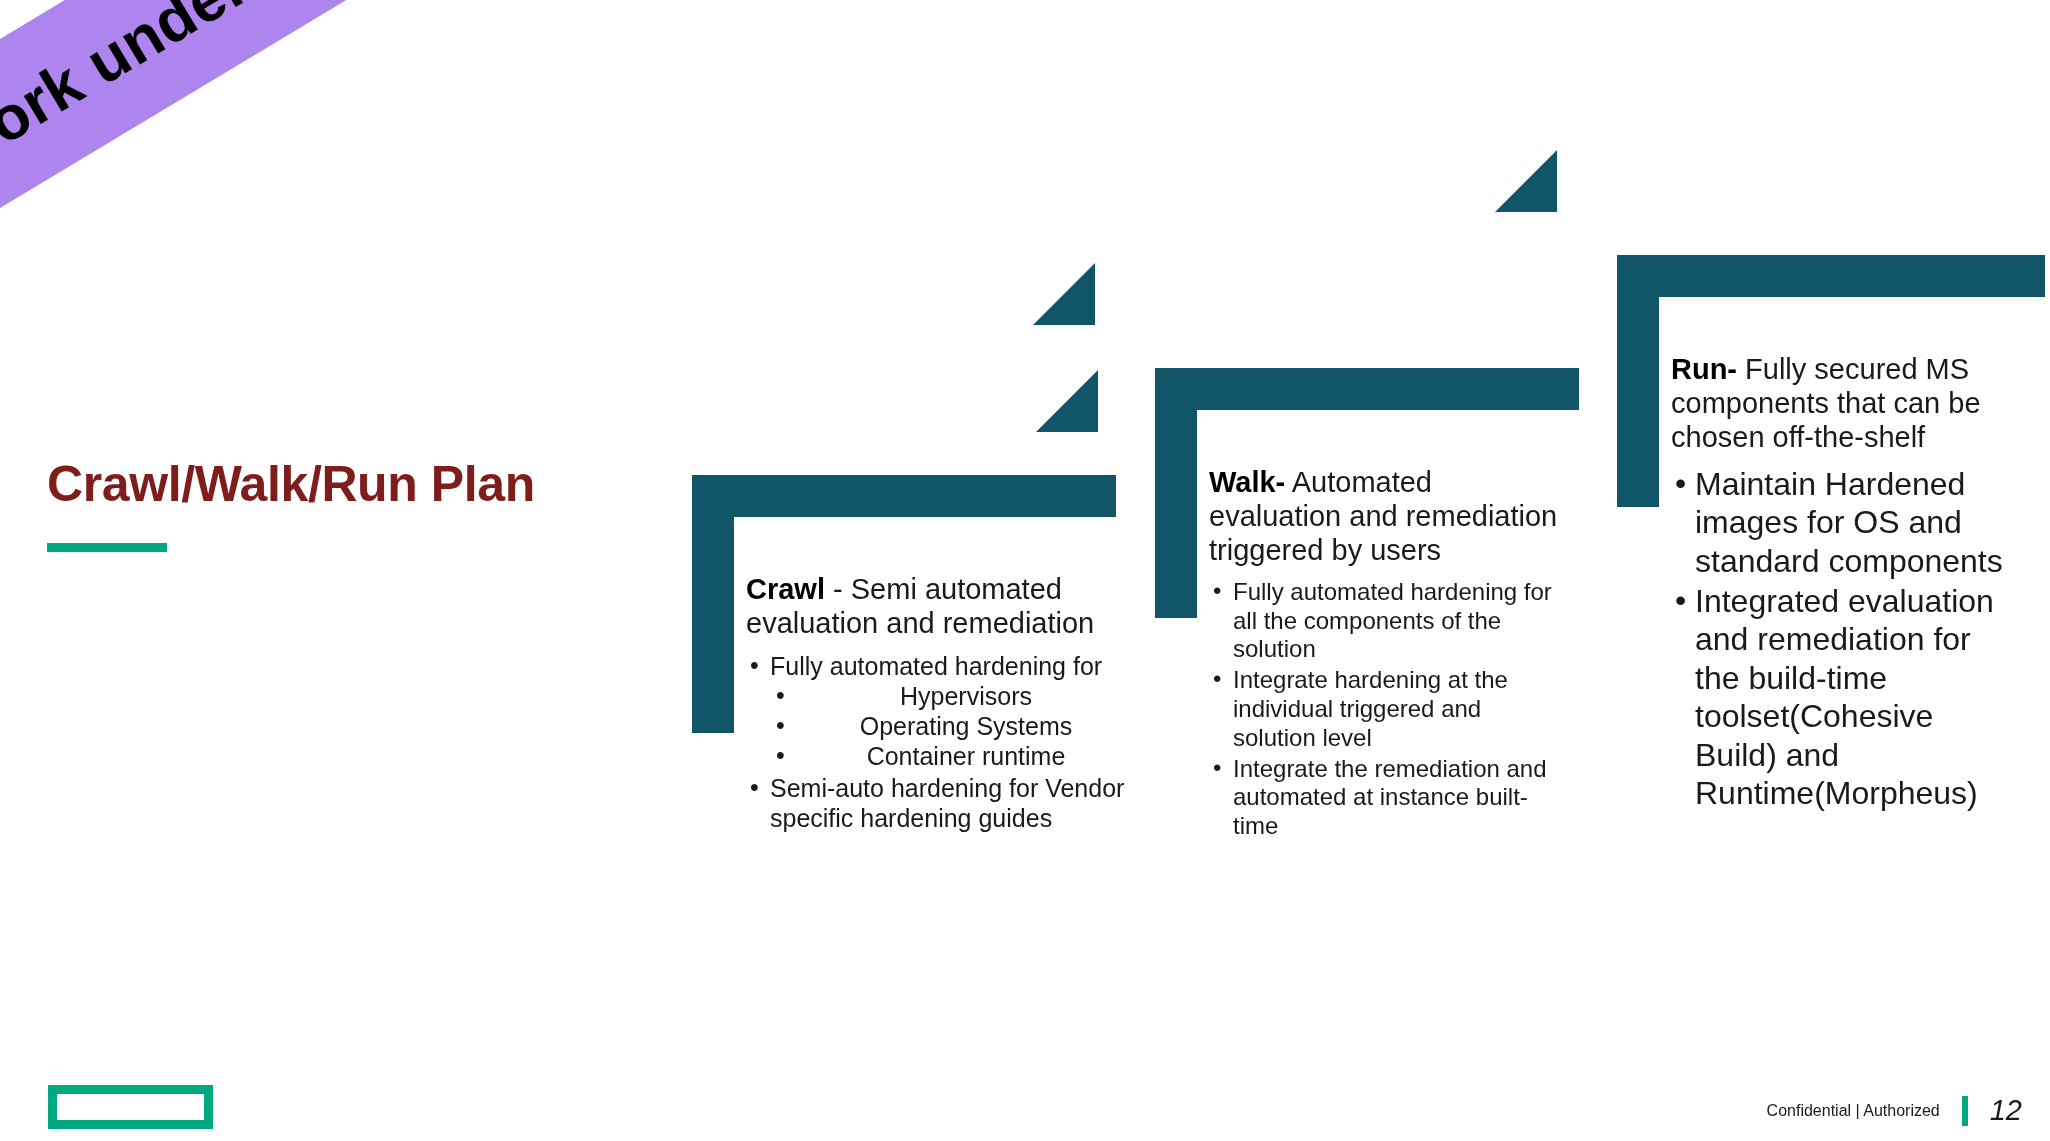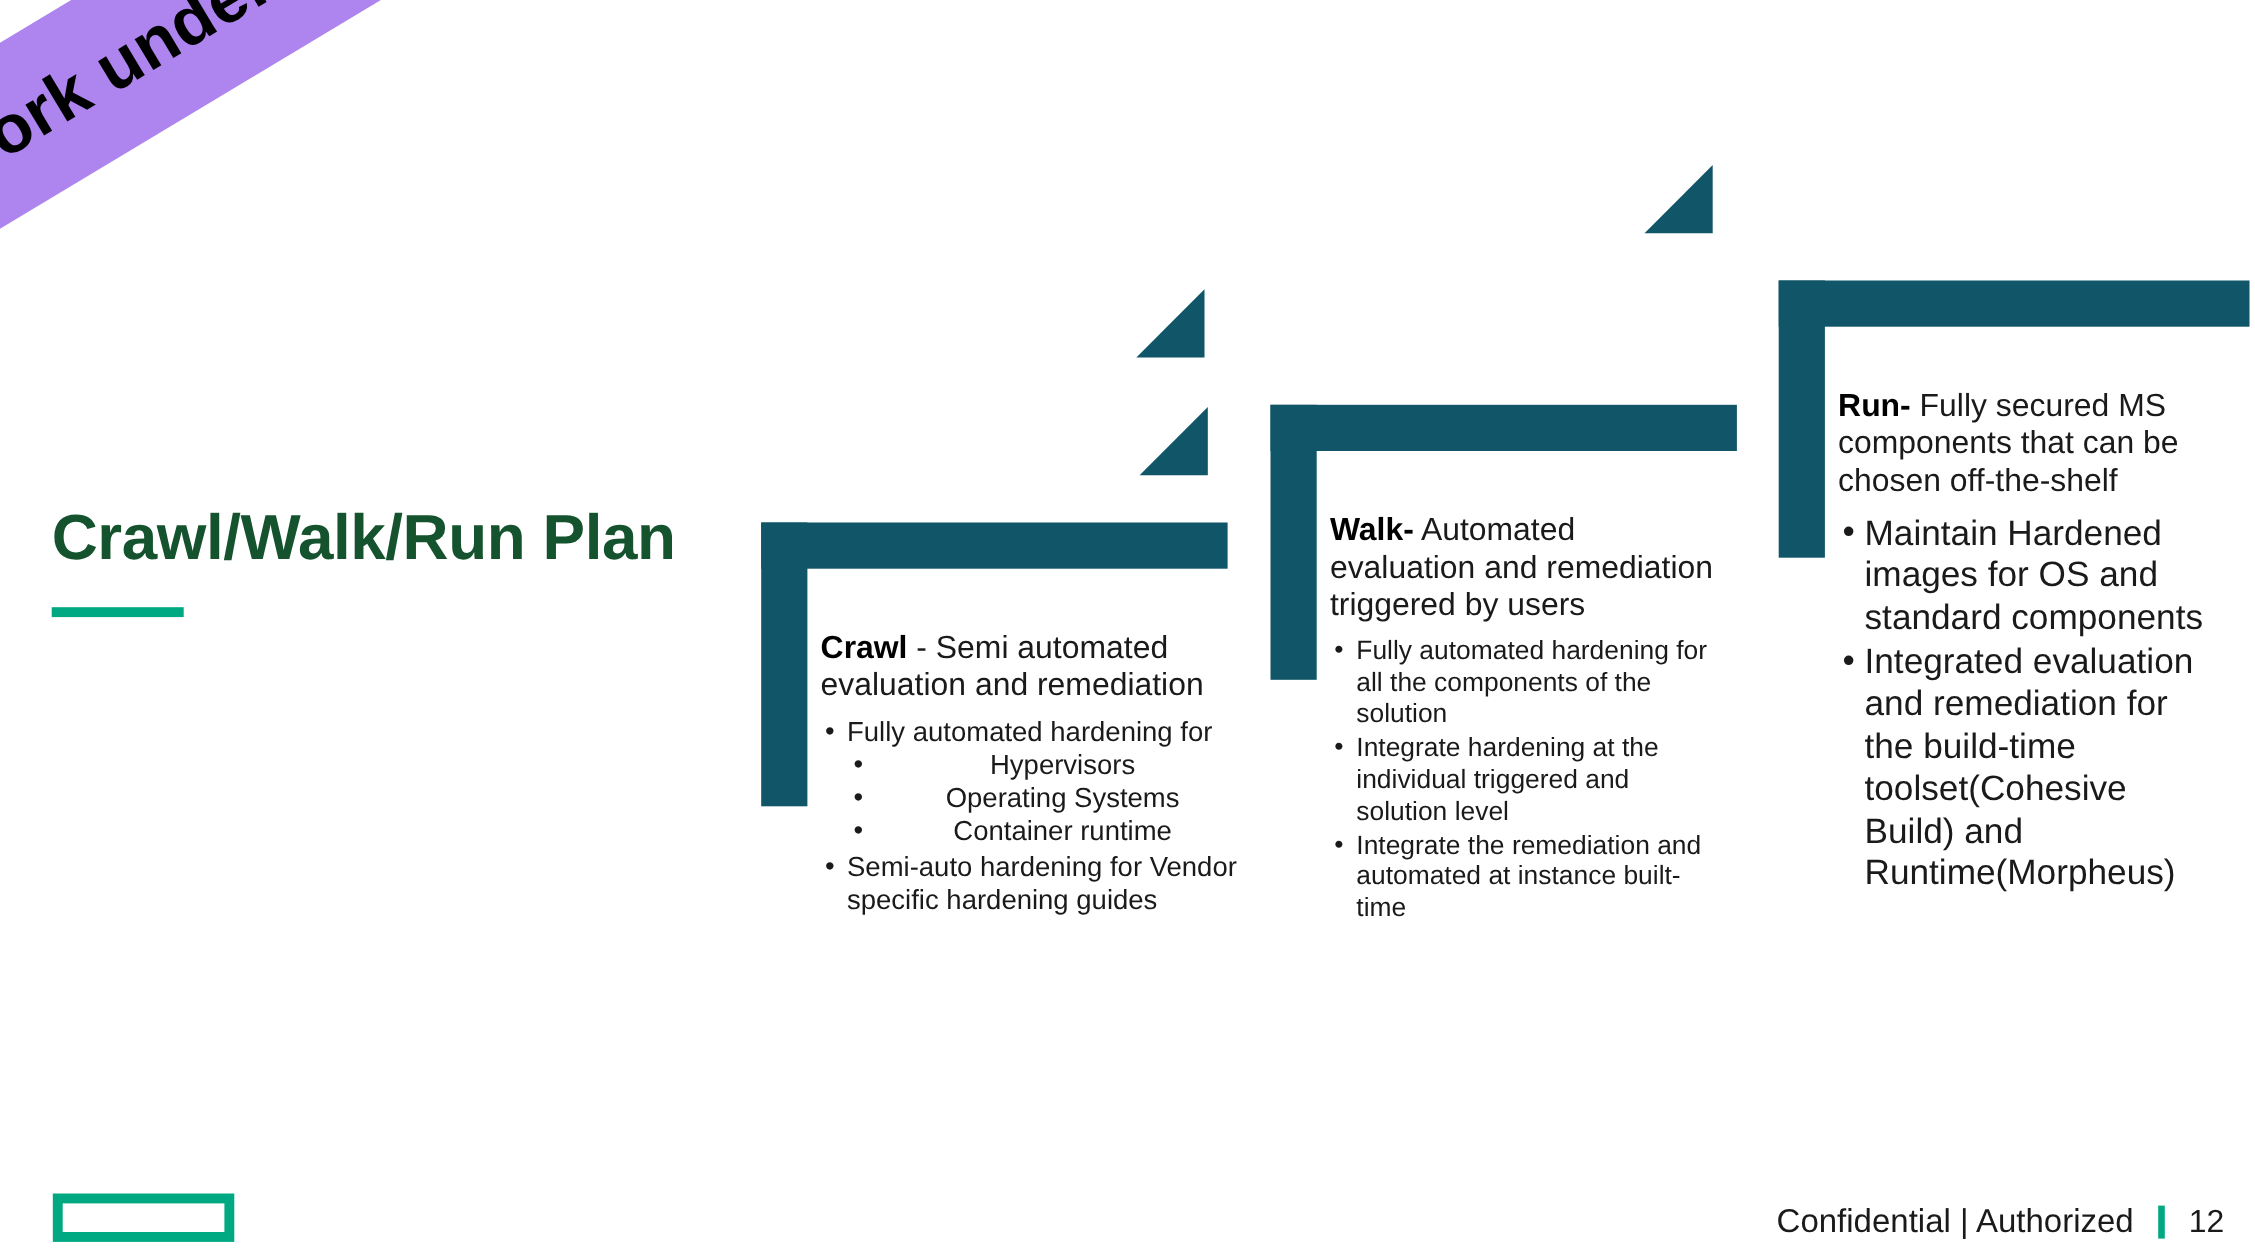--- a/index.html
+++ b/index.html
@@ -44,24 +44,24 @@
 
   
   #title-block {
     position: absolute;
     left: 47px;
     top: 455px;
     width: 640px;
     z-index: 10;
   }
   #title-block .slide-title {
-    font-size: 58px;
+    font-size: 50px;
     line-height: 1.16;
     font-weight: bold;
-    color: #14532d;
+    color: #7f1d1d;
     letter-spacing: -0.4px;
     margin: 0;
   }
   #title-accent {
     margin-top: 30px;
     width: 120px;
     height: 9px;
     background: #01a982;
   }
 
@@ -198,31 +198,32 @@
   #footer-right {
     position: absolute;
     right: 28px;
     top: 1094px;
     display: flex;
     align-items: center;
     gap: 22px;
     z-index: 10;
   }
   #footer-right .confidential {
-    font-size: 30px;
+    font-size: 16px;
     color: #1a1a1a;
   }
   #footer-right .divider {
     width: 6px;
     height: 30px;
     background: #01a982;
   }
   #footer-right .page-num {
     font-size: 29px;
     color: #1a1a1a;
+    font-style: italic;
   }
 </style>
 </head>
 <body>
 
 <div id="slide">
 
   <div id="wip-banner">
     <span class="wip-text">Work under Progress</span>
   </div>

